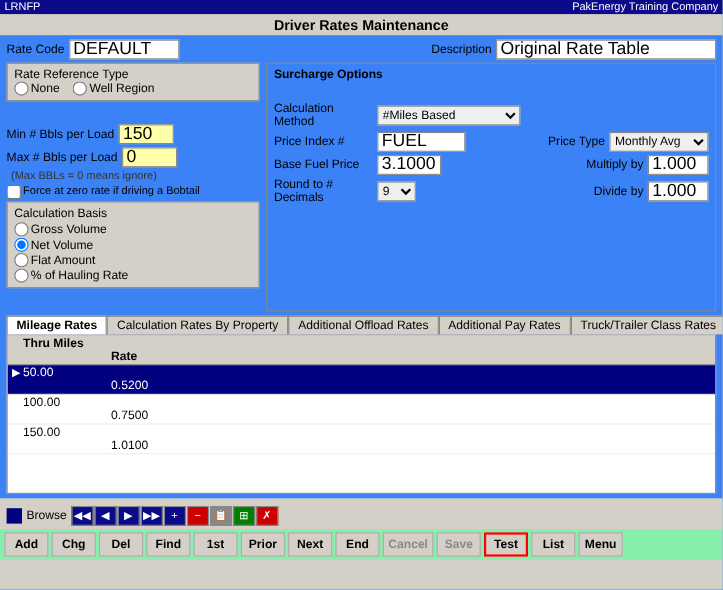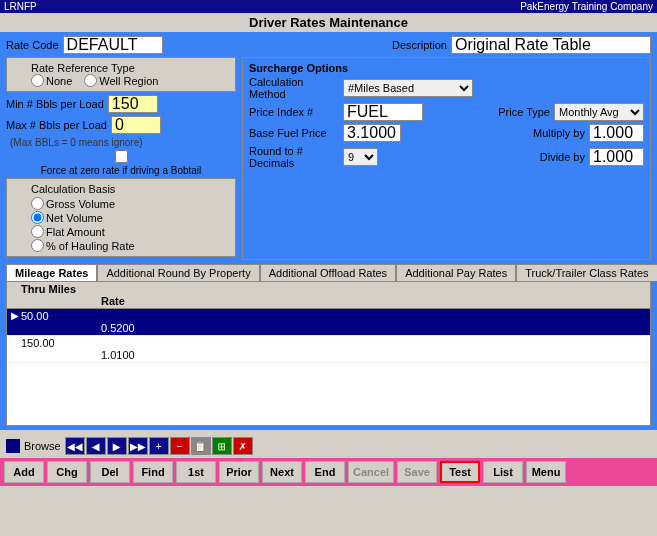--- a/index.html
+++ b/index.html
@@ -44,28 +44,28 @@
       border: 1px solid #888;
       background: white;
       font-size: 16px;
       height: 18px;
       padding: 1px 3px;
     }
     .input-rate-code { width: 100px; background: #ffffaa; }
     .input-description { width: 200px; }
     .section-box {
       border: 1px solid #888;
-      padding: 4px 24px;
-      margin-bottom: 3px;
+      padding: 4px 6px;
+      margin-bottom: 21px;
       background: #d4d0c8;
     }
     .section-title {
       font-size: 11px;
       font-weight: bold;
-      margin-bottom: 2px;
+      margin-bottom: 19px;
     }
     .radio-group {
       display: flex;
       gap: 12px;
       align-items: center;
     }
     .radio-item {
       display: flex;
       align-items: center;
       gap: 2px;
@@ -193,21 +193,21 @@
     .nav-btn-red {
       background: #cc0000;
       color: white;
     }
     .nav-btn-gray {
       background: #888;
       color: white;
     }
     .bottom-buttons {
       display: flex;
-      background: #ec4899;
+      background: #86efac;
       padding: 3px 4px;
       gap: 3px;
     }
     .action-btn {
       min-width: 40px;
       height: 22px;
       border: 1px solid #aaa;
       background: #d4d0c8;
       cursor: pointer;
       font-size: 11px;
@@ -223,24 +223,23 @@
     .calc-basis {
       margin-top: 2px;
     }
     .radio-vertical {
       display: flex;
       flex-direction: column;
       gap: 1px;
     }
     .checkbox-row {
       display: flex;
-      align-items: center;
+      align-items: flex-start;
       gap: 2px;
       margin-bottom: 2px;
-      flex-direction: column;
     }
     .round-select { width: 35px; height: 18px; font-size: 11px; }
     .nav-icons {
       display: flex;
       gap: 1px;
     }
   </style>
 </head>
 <body>
 
@@ -355,35 +354,40 @@
         <span style="flex:1"></span>
         <span class="label">Divide by</span>
         <input type="text" class="input-divide" value="1.000" style="">
       </div>
     </div>
   </div>
 
   <div class="tabs-container">
     <div class="tabs-header">
       <div class="tab active">Mileage Rates</div>
-      <div class="tab">Additional Round By Property</div>
+      <div class="tab">Calculation Rates By Property</div>
       <div class="tab">Additional Offload Rates</div>
       <div class="tab">Additional Pay Rates</div>
       <div class="tab">Truck/Trailer Class Rates</div>
     </div>
     <div class="tab-content">
       <div class="table-header">
         <span class="row-indicator"></span>
         <span class="table-header-cell col-miles">Thru Miles</span>
         <span class="table-header-cell col-rate">Rate</span>
       </div>
       <div class="table-row selected">
         <span class="row-indicator">▶</span>
         <span class="cell col-miles">50.00</span>
         <span class="cell col-rate">0.5200</span>
+      </div>
+      <div class="table-row">
+        <span class="row-indicator"></span>
+        <span class="cell col-miles">100.00</span>
+        <span class="cell col-rate">0.7500</span>
       </div>
       <div class="table-row">
         <span class="row-indicator"></span>
         <span class="cell col-miles">150.00</span>
         <span class="cell col-rate">1.0100</span>
       </div>
     </div>
   </div>
 
 </div>

